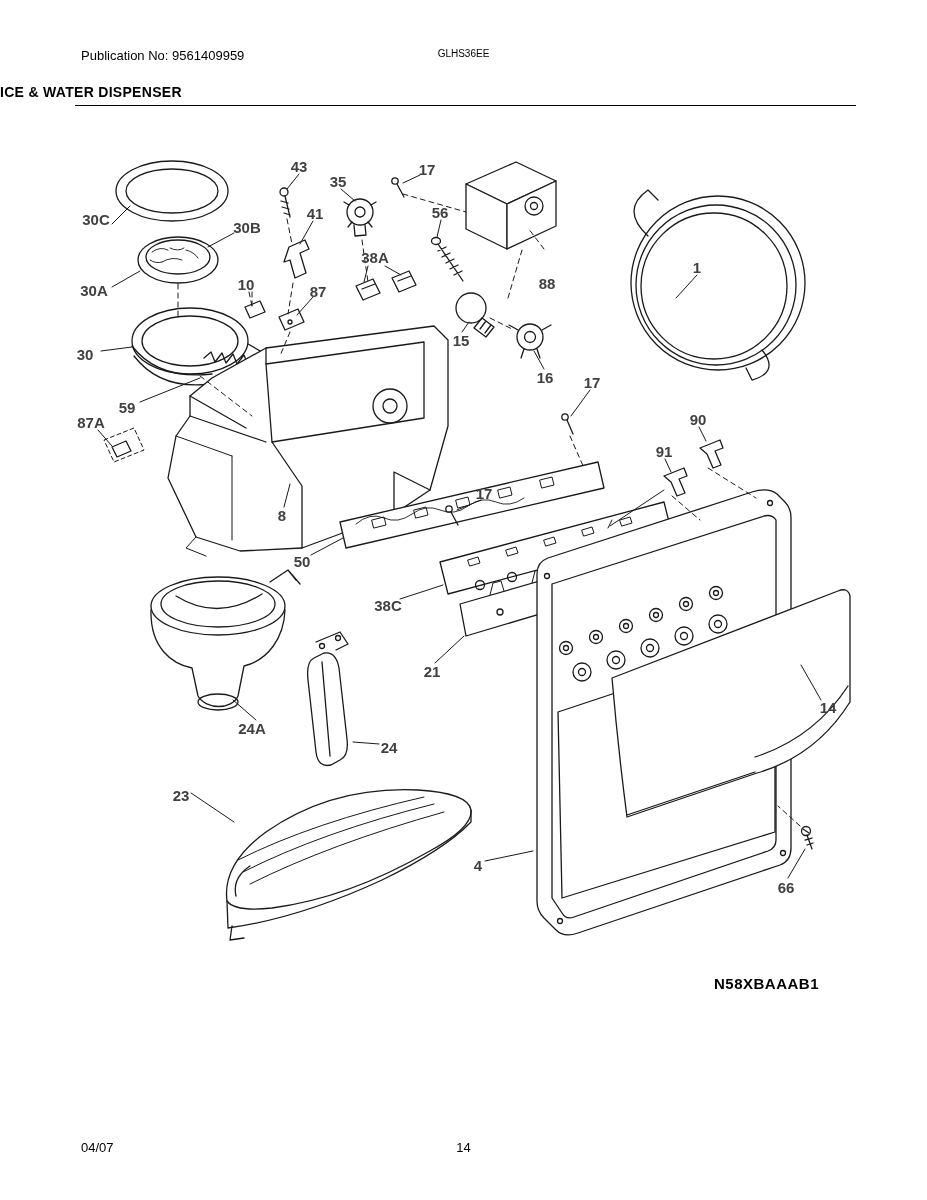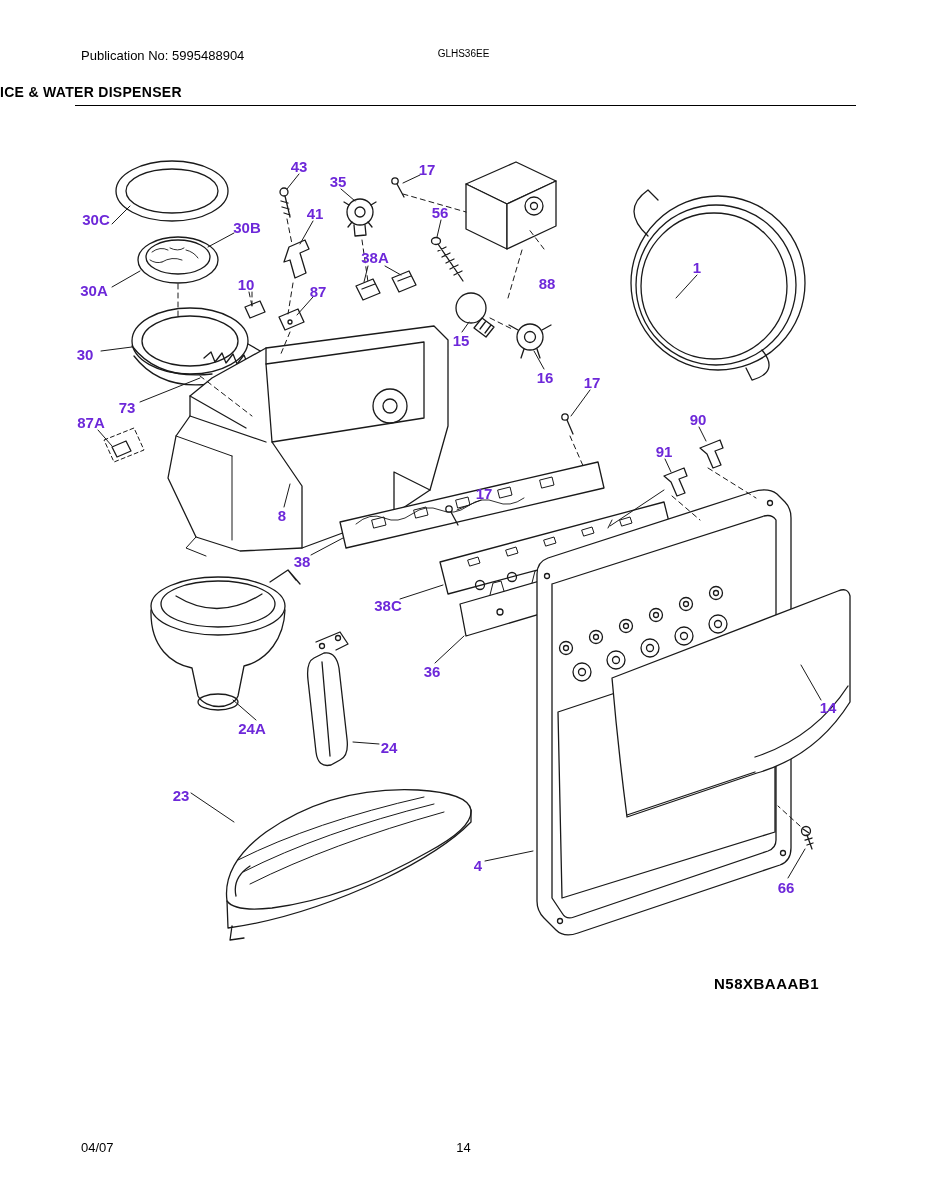--- a/index.html
+++ b/index.html
@@ -6,31 +6,31 @@
   .page{
     position:relative;width:927px;height:1200px;background:#fff;
     font-family:"Liberation Sans",sans-serif;color:#000;overflow:hidden;
   }
   .pub{position:absolute;left:81px;top:48px;font-size:13px;}
   .model{position:absolute;left:0;width:100%;text-align:center;top:48px;font-size:10px;}
   .title{position:absolute;left:0;width:100%;top:84px;font-size:14px;font-weight:bold;letter-spacing:.3px;}
   .rule{position:absolute;left:75px;top:105px;width:781px;border-top:1.5px solid #000;height:0;}
   .svg-layer{position:absolute;left:0;top:0;}
   .callout-layer{position:absolute;left:0;top:0;width:927px;height:1200px;pointer-events:none;}
-  .callout{position:absolute;transform:translate(-50%,-50%);font-size:15px;font-weight:bold;white-space:nowrap;color:#6d28d9;}
+  .callout{position:absolute;transform:translate(-50%,-50%);font-size:15px;font-weight:bold;white-space:nowrap;color:#404040;}
   .diagram-id{position:absolute;left:714px;top:975px;font-size:15px;font-weight:bold;letter-spacing:.5px;}
   .footer-date{position:absolute;left:81px;top:1140px;font-size:13px;}
   .footer-page{position:absolute;left:0;width:100%;text-align:center;top:1140px;font-size:13px;}
 </style>
 </head>
 <body>
 
 <div class="page">
 
-  <div class="pub">Publication No: 5995488904</div>
+  <div class="pub">Publication No: 9561409959</div>
   <div class="model">GLHS36EE</div>
   <div class="title">ICE &amp; WATER DISPENSER</div>
   <div class="rule"></div>
 
   <svg class="svg-layer" width="927" height="1200" viewBox="0 0 927 1200">
     <g stroke="#1a1a1a" fill="none" stroke-width="1.3" stroke-linecap="round" stroke-linejoin="round">
 
       <g>
         <circle cx="718" cy="283" r="87"></circle>
         <circle cx="716" cy="285" r="80"></circle>
@@ -299,29 +299,29 @@
       <div class="callout" style="left: 375px; top: 257px;">38A</div>
       <div class="callout" style="left: 547px; top: 257px; margin-top: 26px;">88</div>
       <div class="callout" style="left: 697px; top: 267px;">1</div>
       <div class="callout" style="left: 94px; top: 290px;">30A</div>
       <div class="callout" style="left: 246px; top: 284px;">10</div>
       <div class="callout" style="left: 318px; top: 291px;">87</div>
       <div class="callout" style="left: 461px; top: 340px;">15</div>
       <div class="callout" style="left: 85px; top: 354px;">30</div>
       <div class="callout" style="left: 545px; top: 377px;">16</div>
       <div class="callout" style="left: 592px; top: 382px;">17</div>
-      <div class="callout" style="left: 127px; top: 407px;">73</div>
+      <div class="callout" style="left: 127px; top: 407px;">59</div>
       <div class="callout" style="left: 698px; top: 419px;">90</div>
       <div class="callout" style="left: 91px; top: 422px;">87A</div>
       <div class="callout" style="left: 664px; top: 451px;">91</div>
       <div class="callout" style="left: 484px; top: 493px;">17</div>
       <div class="callout" style="left: 282px; top: 515px;">8</div>
-      <div class="callout" style="left: 302px; top: 561px;">38</div>
+      <div class="callout" style="left: 302px; top: 561px;">50</div>
       <div class="callout" style="left: 388px; top: 605px;">38C</div>
-      <div class="callout" style="left: 432px; top: 671px;">36</div>
+      <div class="callout" style="left: 432px; top: 671px;">21</div>
       <div class="callout" style="left: 252px; top: 728px;">24A</div>
       <div class="callout" style="left: 828px; top: 707px;">14</div>
       <div class="callout" style="left: 389px; top: 747px;">24</div>
       <div class="callout" style="left: 181px; top: 795px;">23</div>
       <div class="callout" style="left: 478px; top: 865px;">4</div>
       <div class="callout" style="left: 786px; top: 887px;">66</div>
     </div>
 
   <div class="diagram-id">N58XBAAAB1</div>
   <div class="footer-date">04/07</div>

